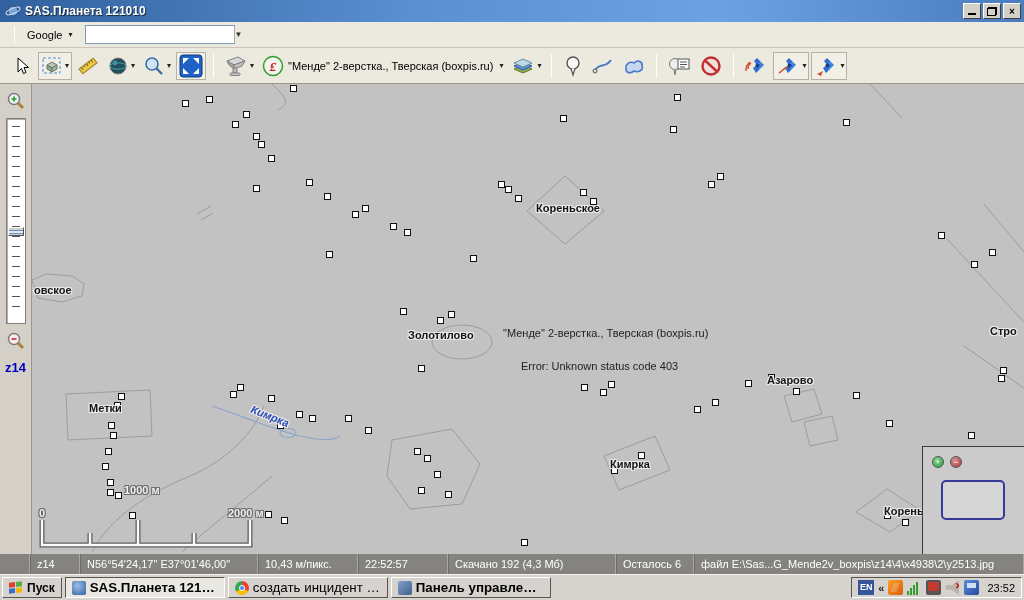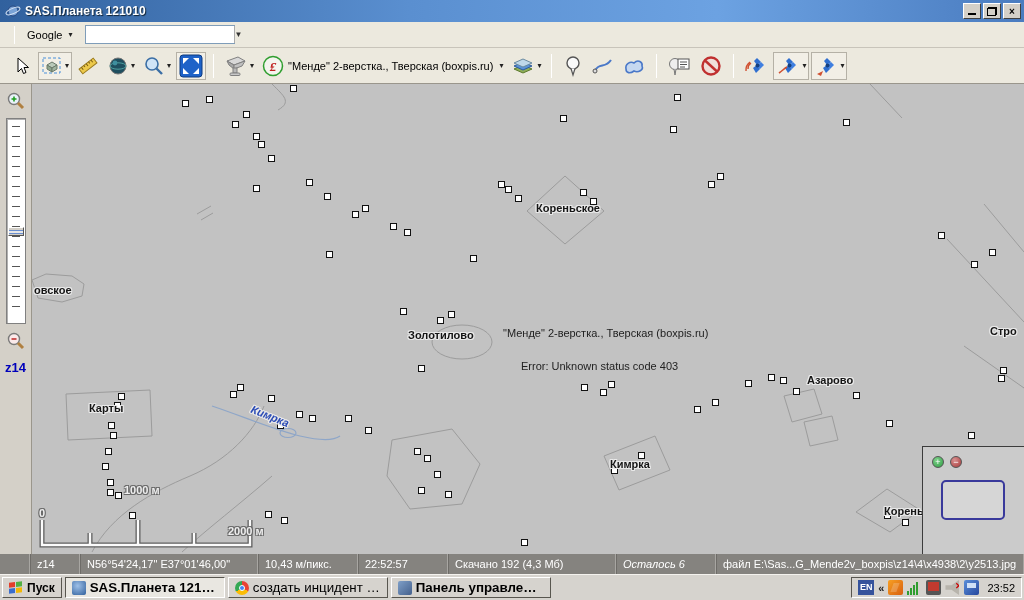--- a/index.html
+++ b/index.html
@@ -402,53 +402,53 @@
       <div class="marker" style="left: 249px; top: 433px;"></div>
       <div class="marker" style="left: 75px; top: 405px;"></div>
       <div class="marker" style="left: 83px; top: 408px;"></div>
       <div class="marker" style="left: 97px; top: 428px;"></div>
       <div class="marker" style="left: 489px; top: 455px;"></div>
       <div class="marker" style="left: 264px; top: 327px;"></div>
     </div>
   <div>
       <div class="map-label" style="left: 504px; top: 118px;">Кореньское</div>
       <div class="map-label" style="left: 376px; top: 245px;">Золотилово</div>
-      <div class="map-label" style="left: 735px; top: 290px; margin-left: 40px;">Азарово</div>
+      <div class="map-label" style="left: 735px; top: 290px;">Азарово</div>
       <div class="map-label" style="left: 578px; top: 374px;">Кимрка</div>
-      <div class="map-label" style="left: 57px; top: 318px;">Карты</div>
+      <div class="map-label" style="left: 57px; top: 318px;">Метки</div>
       <div class="map-label" style="left: 2px; top: 200px;">овское</div>
       <div class="map-label" style="left: 958px; top: 241px;">Стро</div>
       <div class="map-label" style="left: 852px; top: 421px;">Кореньское</div>
       <div class="map-label river" style="left: 218px; top: 326px; transform: rotate(22deg);">Кимрка</div>
     </div>
 
   <div class="tile-msg" style="left: 471px; top: 243px;">"Менде" 2-верстка., Тверская (boxpis.ru)</div>
   <div class="tile-msg" style="left: 489px; top: 276px;">Error: Unknown status code 403</div>
 
   <div class="scalebar-labels">
     <span style="left:7px;top:423px">0</span>
     <span style="left:92px;top:400px">1000 м</span>
-    <span style="left:196px;top:441px">2000 м</span>
+    <span style="left:196px;top:423px">2000 м</span>
   </div>
 
   <div class="minimap">
     <span class="mm-btn plus">+</span>
     <span class="mm-btn minus">−</span>
     <div class="mm-extent"></div>
   </div>
 </div>
 
 <div class="statusbar">
     <div class="status-seg" style="width: 30px;"></div>
     <div class="status-seg" style="width: 50px;">z14</div>
     <div class="status-seg" style="width: 178px;">N56°54'24,17" E37°01'46,00"</div>
     <div class="status-seg" style="width: 100px;">10,43 м/пикс.</div>
     <div class="status-seg" style="width: 90px;">22:52:57</div>
     <div class="status-seg" style="width: 168px; text-align: center;">Скачано 192 (4,3 Мб)</div>
-    <div class="status-seg" style="width: 100px; font-style: italic;">Осталось 6</div>
+    <div class="status-seg" style="width: 78px;">Осталось 6</div>
     <div class="status-seg" style="flex: 1 1 0%;">файл E:\Sas...G_Mende2v_boxpis\z14\4\x4938\2\y2513.jpg</div>
   </div>
 
 <div class="taskbar">
   <button class="task-btn start-btn">
     <span class="flag">
         <i class="r"></i>
         <i class="g"></i>
         <i class="b"></i>
         <i class="y"></i>

